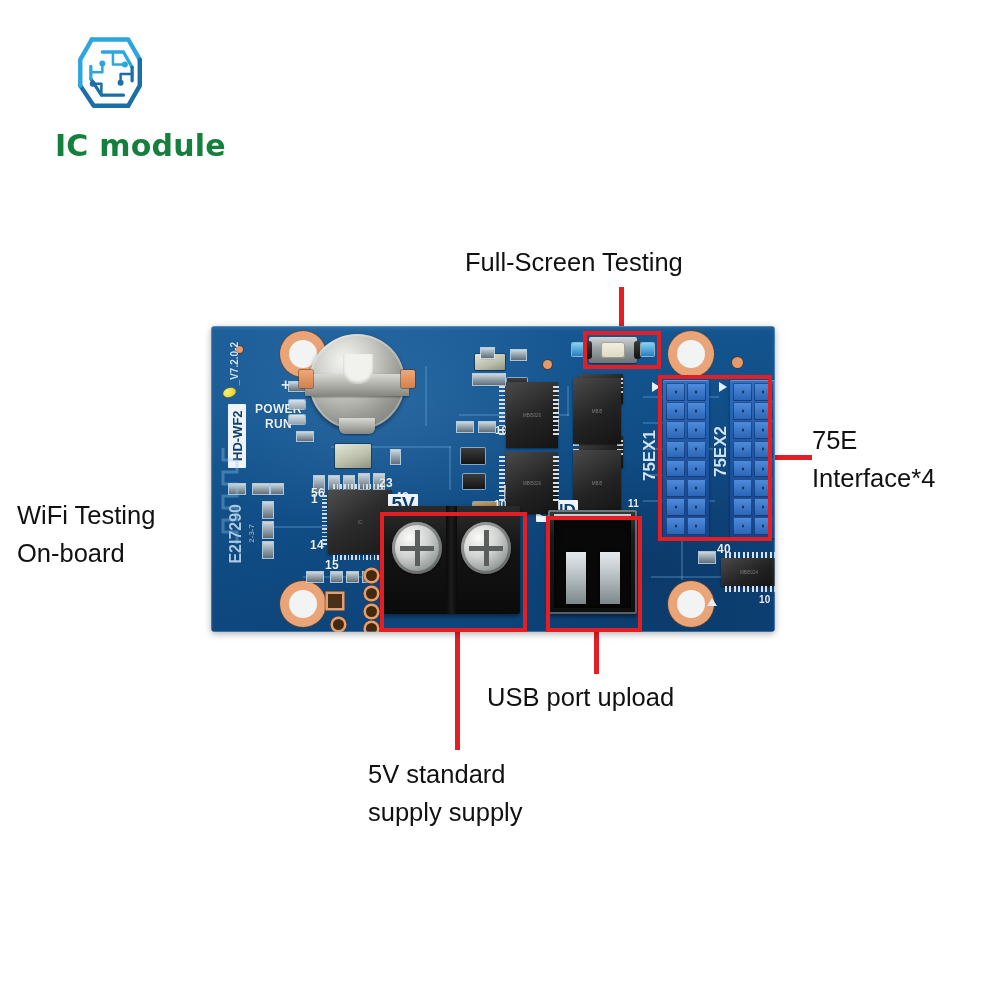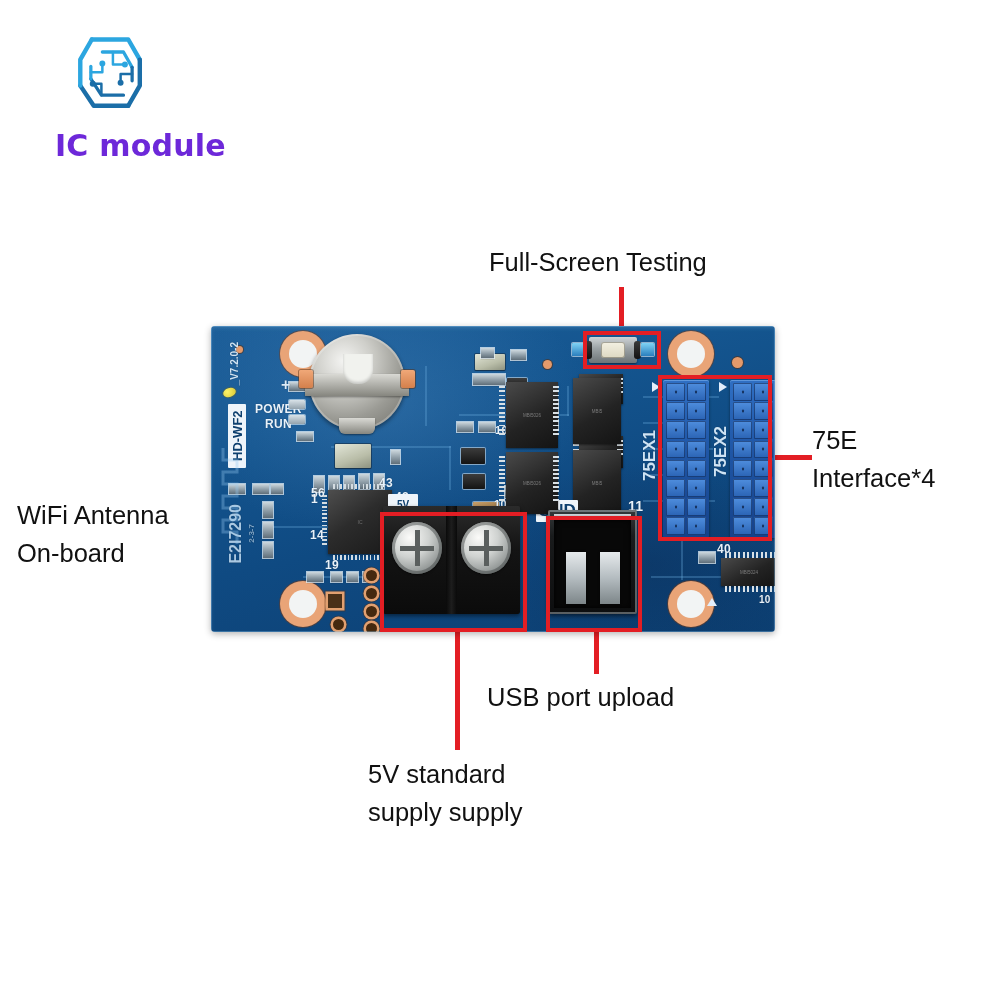--- a/index.html
+++ b/index.html
@@ -3,26 +3,26 @@
 <meta charset="utf-8">
 <style>
   html,body{margin:0;padding:0;background:#ffffff;}
   body{width:1000px;height:1000px;position:relative;overflow:hidden;
        font-family:"Liberation Sans","DejaVu Sans",sans-serif;}
 
   
   #brand{position:absolute;left:55px;top:28px;width:180px;height:120px;}
   #brand svg{position:absolute;left:8px;top:0;}
   #brand .wordmark{position:absolute;left:0;top:100px;font-size:30px;
-       font-weight:bold;color:#6d28d9;letter-spacing:.2px;
+       font-weight:bold;color:#15803d;letter-spacing:.2px;
        font-family:"DejaVu Sans",sans-serif;}
 
   
   .anno{position:absolute;color:#111;font-size:25.5px;line-height:38px;white-space:pre;}
-  #anno-full{left:489px;top:243px;}
+  #anno-full{left:465px;top:243px;}
   #anno-75e{left:812px;top:421px;}
   #anno-wifi{left:17px;top:496px;}
   #anno-usb{left:487px;top:678px;text-align:center;}
   #anno-5v{left:368px;top:755px;}
 
   
   .lead{position:absolute;background:#e31e24;}
   .rbox{position:absolute;border:4px solid #e31e24;box-sizing:border-box;}
 
   
@@ -174,21 +174,21 @@
       <circle cx="31" cy="58" r="3.1" fill="#1b6ea8" stroke="none"></circle>
       <circle cx="41" cy="37" r="3.1" fill="#2ca6e0" stroke="none"></circle>
     </g>
   </svg>
   <div class="wordmark">IC module</div>
 </div>
 
 <div class="anno" id="anno-full">Full-Screen Testing</div>
 <div class="anno" id="anno-75e">75E
 Interface*4</div>
-<div class="anno" id="anno-wifi">WiFi Antenna
+<div class="anno" id="anno-wifi">WiFi Testing
 On-board</div>
 <div class="anno" id="anno-usb">USB port upload</div>
 <div class="anno" id="anno-5v">5V standard
 supply supply</div>
 
 <div class="lead" style="left:619px;top:287px;width:5px;height:46px;"></div>
 <div class="lead" style="left:772px;top:455px;width:40px;height:5px;"></div>
 <div class="lead" style="left:594px;top:632px;width:5px;height:42px;"></div>
 <div class="lead" style="left:455px;top:632px;width:5px;height:118px;"></div>
 
@@ -309,27 +309,27 @@
       <i></i>
       <i></i>
       <i></i>
       <i></i>
       <i></i>
       <i></i>
       <i></i>
   </div>
   <div class="silk" style="left:100px;top:160px;">56</div>
   <div class="silk" style="left:100px;top:166px;">1</div>
-  <div class="silk" style="left:99px;top:202px;text-align:right;">14</div>
-  <div class="silk" style="left:114px;top:232px;">19</div>
+  <div class="silk" style="left:99px;top:212px;text-align:right;">14</div>
+  <div class="silk" style="left:114px;top:232px;">15</div>
   <div class="silk" style="left:172px;top:232px;">26</div>
   <div class="silk" style="left:184px;top:164px;">42</div>
-  <div class="silk" style="left:168px;top:150px;">43</div>
-
-  <div class="silkbox" style="left:177px;top:168px;width:30px;height:20px;font-size:10px;">5V</div>
+  <div class="silk" style="left:168px;top:150px;">23</div>
+
+  <div class="silkbox" style="left:177px;top:168px;width:30px;height:20px;font-size:19px;">5V</div>
 
   <div class="smd" style="left:96px;top:246px;width:16px;height:10px;"></div>
   <div class="smd" style="left:120px;top:246px;width:11px;height:10px;"></div>
   <div class="smd" style="left:136px;top:246px;width:11px;height:10px;"></div>
   <div class="smd" style="left:152px;top:246px;width:11px;height:10px;"></div>
   <div class="sqpad" style="left:117px;top:268px;width:14px;height:14px;"></div>
   <div class="thpad" style="left:122px;top:293px;width:11px;height:11px;"></div>
   <div class="thpad" style="left:155px;top:244px;width:11px;height:11px;"></div>
   <div class="thpad" style="left:155px;top:262px;width:11px;height:11px;"></div>
   <div class="thpad" style="left:155px;top:280px;width:11px;height:11px;"></div>
@@ -525,21 +525,21 @@
   <div class="sot" style="left:296px;top:74px;width:20px;height:14px;"></div>
   <div class="smd" style="left:246px;top:96px;width:16px;height:10px;"></div>
   <div class="smd" style="left:268px;top:96px;width:16px;height:10px;"></div>
   <div class="sot" style="left:250px;top:122px;width:24px;height:16px;"></div>
   <div class="sot" style="left:252px;top:148px;width:22px;height:15px;"></div>
   <div class="sot" style="left:262px;top:176px;width:26px;height:18px;background:linear-gradient(160deg,#c9a06a,#7a5a2c);"></div>
   <div class="smd" style="left:294px;top:160px;width:22px;height:12px;"></div>
   <div class="silk" style="left:320px;top:56px;font-size:14px;color:#dbeaf7;">+</div>
   <div class="silk" style="left:320px;top:155px;font-size:14px;color:#dbeaf7;">+</div>
   <div class="silk" style="left:283px;top:172px;font-size:11px;">10</div>
-  <div class="silk" style="left:417px;top:172px;font-size:14px;">11</div>
+  <div class="silk" style="left:417px;top:172px;font-size:10px;">11</div>
   <div class="silk" style="left:284px;top:98px;font-size:11px;">10</div>
 
   <div class="sop" style="left:295px;top:56px;width:52px;height:66px;">
     <div class="t">MBI5026</div>
   </div>
   <div class="sopleg" style="left:288px;top:60px;">
     <i></i>
       <i></i>
       <i></i>
       <i></i>

